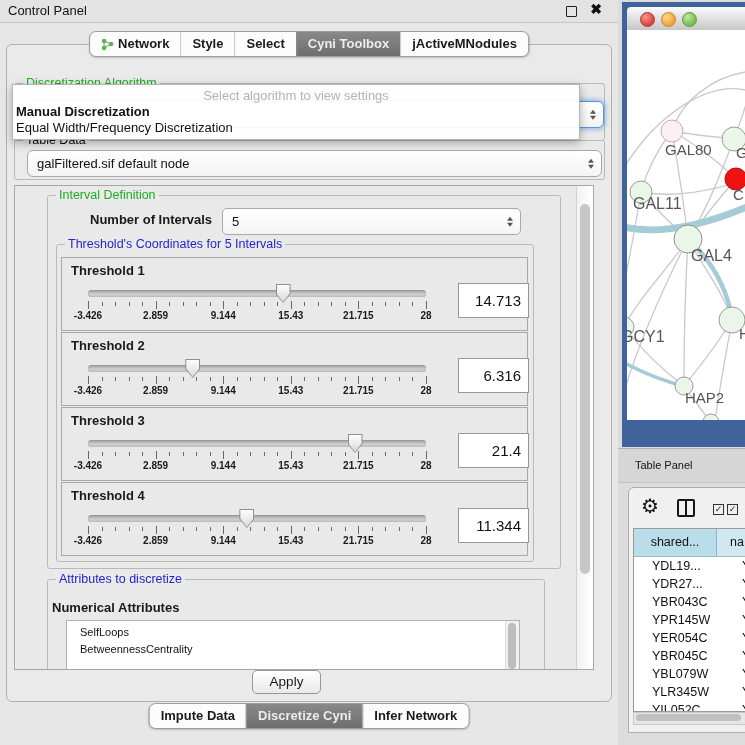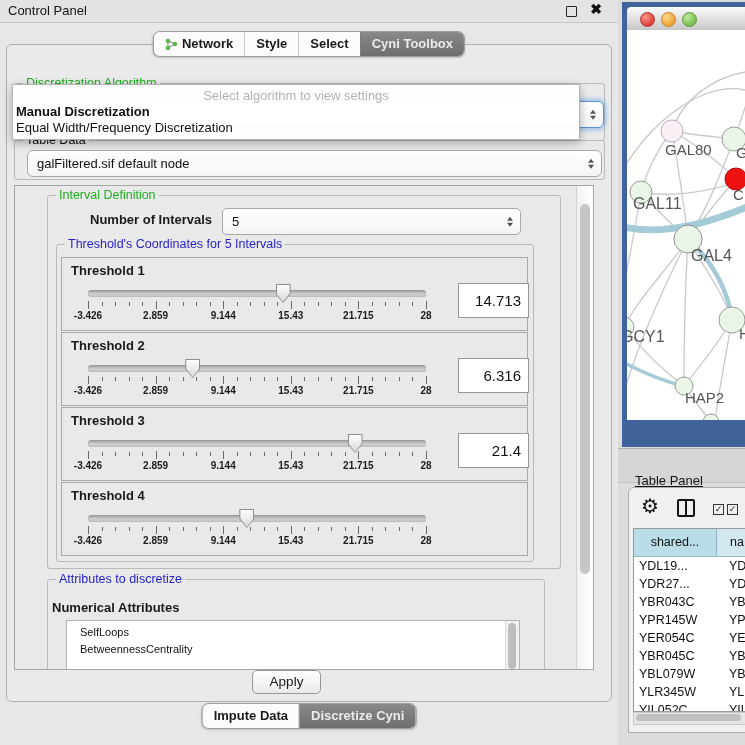--- a/index.html
+++ b/index.html
@@ -95,37 +95,37 @@
   #net-titlebar{position:absolute;left:5px;top:5px;width:118px;height:23px;
                 background:linear-gradient(#fbfbfb,#c7c7c7);border-bottom:1px solid #9a9a9a;border-radius:4px 0 0 0;}
   .tl{position:absolute;top:5px;width:13px;height:13px;border-radius:50%;}
   #tl-red{left:13px;background:radial-gradient(circle at 35% 30%,#f5978d,#dd403a 70%);border:1px solid #b1362e;}
   #tl-yellow{left:34px;background:radial-gradient(circle at 35% 30%,#fbd98a,#efa233 70%);border:1px solid #c2872b;}
   #tl-green{left:55px;background:radial-gradient(circle at 35% 30%,#c0e8a0,#79bb4e 70%);border:1px solid #61993a;}
   #net-canvas{position:absolute;left:5px;top:28px;width:118px;height:390px;background:#fff;overflow:hidden;}
 
   #tablepanel-bar{position:absolute;left:0;top:448px;width:127px;height:33px;background:#d6d6d6;
                   border-top:1px solid #b2b2b2;border-bottom:1px solid #c2c2c2;}
-  #tablepanel-title{position:absolute;left:17px;top:16px;line-height:32px;font-size:13px;color:#141414;text-decoration:underline;}
+  #tablepanel-title{position:absolute;left:17px;top:0;line-height:32px;font-size:11px;color:#141414;}
   #tablepanel-body{position:absolute;left:10px;top:487px;width:117px;height:244px;background:#f0f0f0;
                    border:1px solid #adadad;border-radius:6px 0 0 0;}
   #gear-icon{position:absolute;left:12px;top:6px;font-size:20px;color:#141414;}
   #col-icon{position:absolute;left:48px;top:11px;width:14px;height:14px;border:2px solid #141414;border-radius:2px;}
   #col-icon-div{position:absolute;left:6px;top:0;width:2px;height:14px;background:#141414;}
   .cb{position:absolute;top:16px;width:9px;height:9px;border:1.5px solid #333;font-size:9px;
       line-height:9px;text-align:center;color:#222;}
   #cb1{left:84px;} #cb2{left:98px;}
   #mini-table{position:absolute;left:4px;top:40px;width:113px;height:182px;background:#fff;
               border:1px solid #9a9a9a;overflow:hidden;}
   #mt-head{display:flex;height:27px;border-bottom:1px solid #9fb9c2;}
   #mt-h1{width:82px;background:#badee9;border-right:1px solid #8fb6c4;text-align:center;
          line-height:27px;font-size:12.5px;color:#111;}
   #mt-h2{flex:1;background:#d2e8f1;line-height:27px;font-size:12.5px;padding-left:13px;color:#111;}
   .mt-row{display:flex;height:18px;font-size:12.5px;line-height:18px;color:#111;white-space:nowrap;}
-  .mt-c1{width:82px;padding-left:5px;overflow:hidden;}
+  .mt-c1{width:82px;padding-left:18px;overflow:hidden;}
   .mt-c2{flex:1;padding-left:8px;overflow:hidden;}
   #hscroll{position:absolute;left:4px;top:224px;width:113px;height:11px;background:#e6e6e6;border:1px solid #c9c9c9;}
   #hscroll-thumb{position:absolute;left:2px;top:1px;width:105px;height:7px;background:#c0c0c0;border-radius:4px;}
 </style>
 </head>
 <body>
 
 <div id="control-panel" class="abs">
   <div id="cp-titlebar" class="abs">
     <div id="cp-title" class="abs">Control Panel</div>
@@ -148,20 +148,23 @@
         <span>Network</span>
       </div>
       <div class="seg">
         <span>Style</span>
       </div>
       <div class="seg">
         <span>Select</span>
       </div>
       <div class="seg sel">
         <span>Cyni Toolbox</span>
+      </div>
+      <div class="seg">
+        <span>jActiveMNodules</span>
       </div>
     </div>
 
   <div class="group" id="disc-group" style="left:14px;top:83px;width:589px;height:56px;">
     <div class="group-title t-green">Discretization Algorithm</div>
     <div class="combo" id="disc-combo">
       <div class="stepper">
           <div class="tri-up"></div>
           <div class="tri-down"></div>
         </div>
@@ -370,20 +373,21 @@
                 <div class="tick major" style="left: 100%;"></div>
               </div>
               <div class="thr-scale">
                 <span class="scale-lab" style="left: 0%;">-3.426</span>
                 <span class="scale-lab" style="left: 20%;">2.859</span>
                 <span class="scale-lab" style="left: 40%;">9.144</span>
                 <span class="scale-lab" style="left: 60%;">15.43</span>
                 <span class="scale-lab" style="left: 80%;">21.715</span>
                 <span class="scale-lab" style="left: 100%;">28</span>
               </div>
+              <input class="thr-value" value="11.344" style="">
             </div>
           </div>
       </div>
     </div>
 
     <div class="group" id="attr-group">
       <div class="group-title t-blue">Attributes to discretize</div>
       <div id="attr-header">Numerical Attributes</div>
       <div id="attr-list">
         <div id="attr-items" style="padding-top:3px;">
@@ -402,20 +406,23 @@
   </div>
 
   <div id="apply-btn" class="abs">Apply</div>
 
   <div id="bottom-tabs" class="abs seg-control">
       <div class="seg">
         <span>Impute Data</span>
       </div>
       <div class="seg sel">
         <span>Discretize Cyni</span>
+      </div>
+      <div class="seg">
+        <span>Infer Network</span>
       </div>
     </div>
 </div>
 
 <div id="right-bg" class="abs">
   <div id="net-window">
     <div id="net-titlebar">
       <div class="tl" id="tl-red"></div>
       <div class="tl" id="tl-yellow"></div>
       <div class="tl" id="tl-green"></div>

